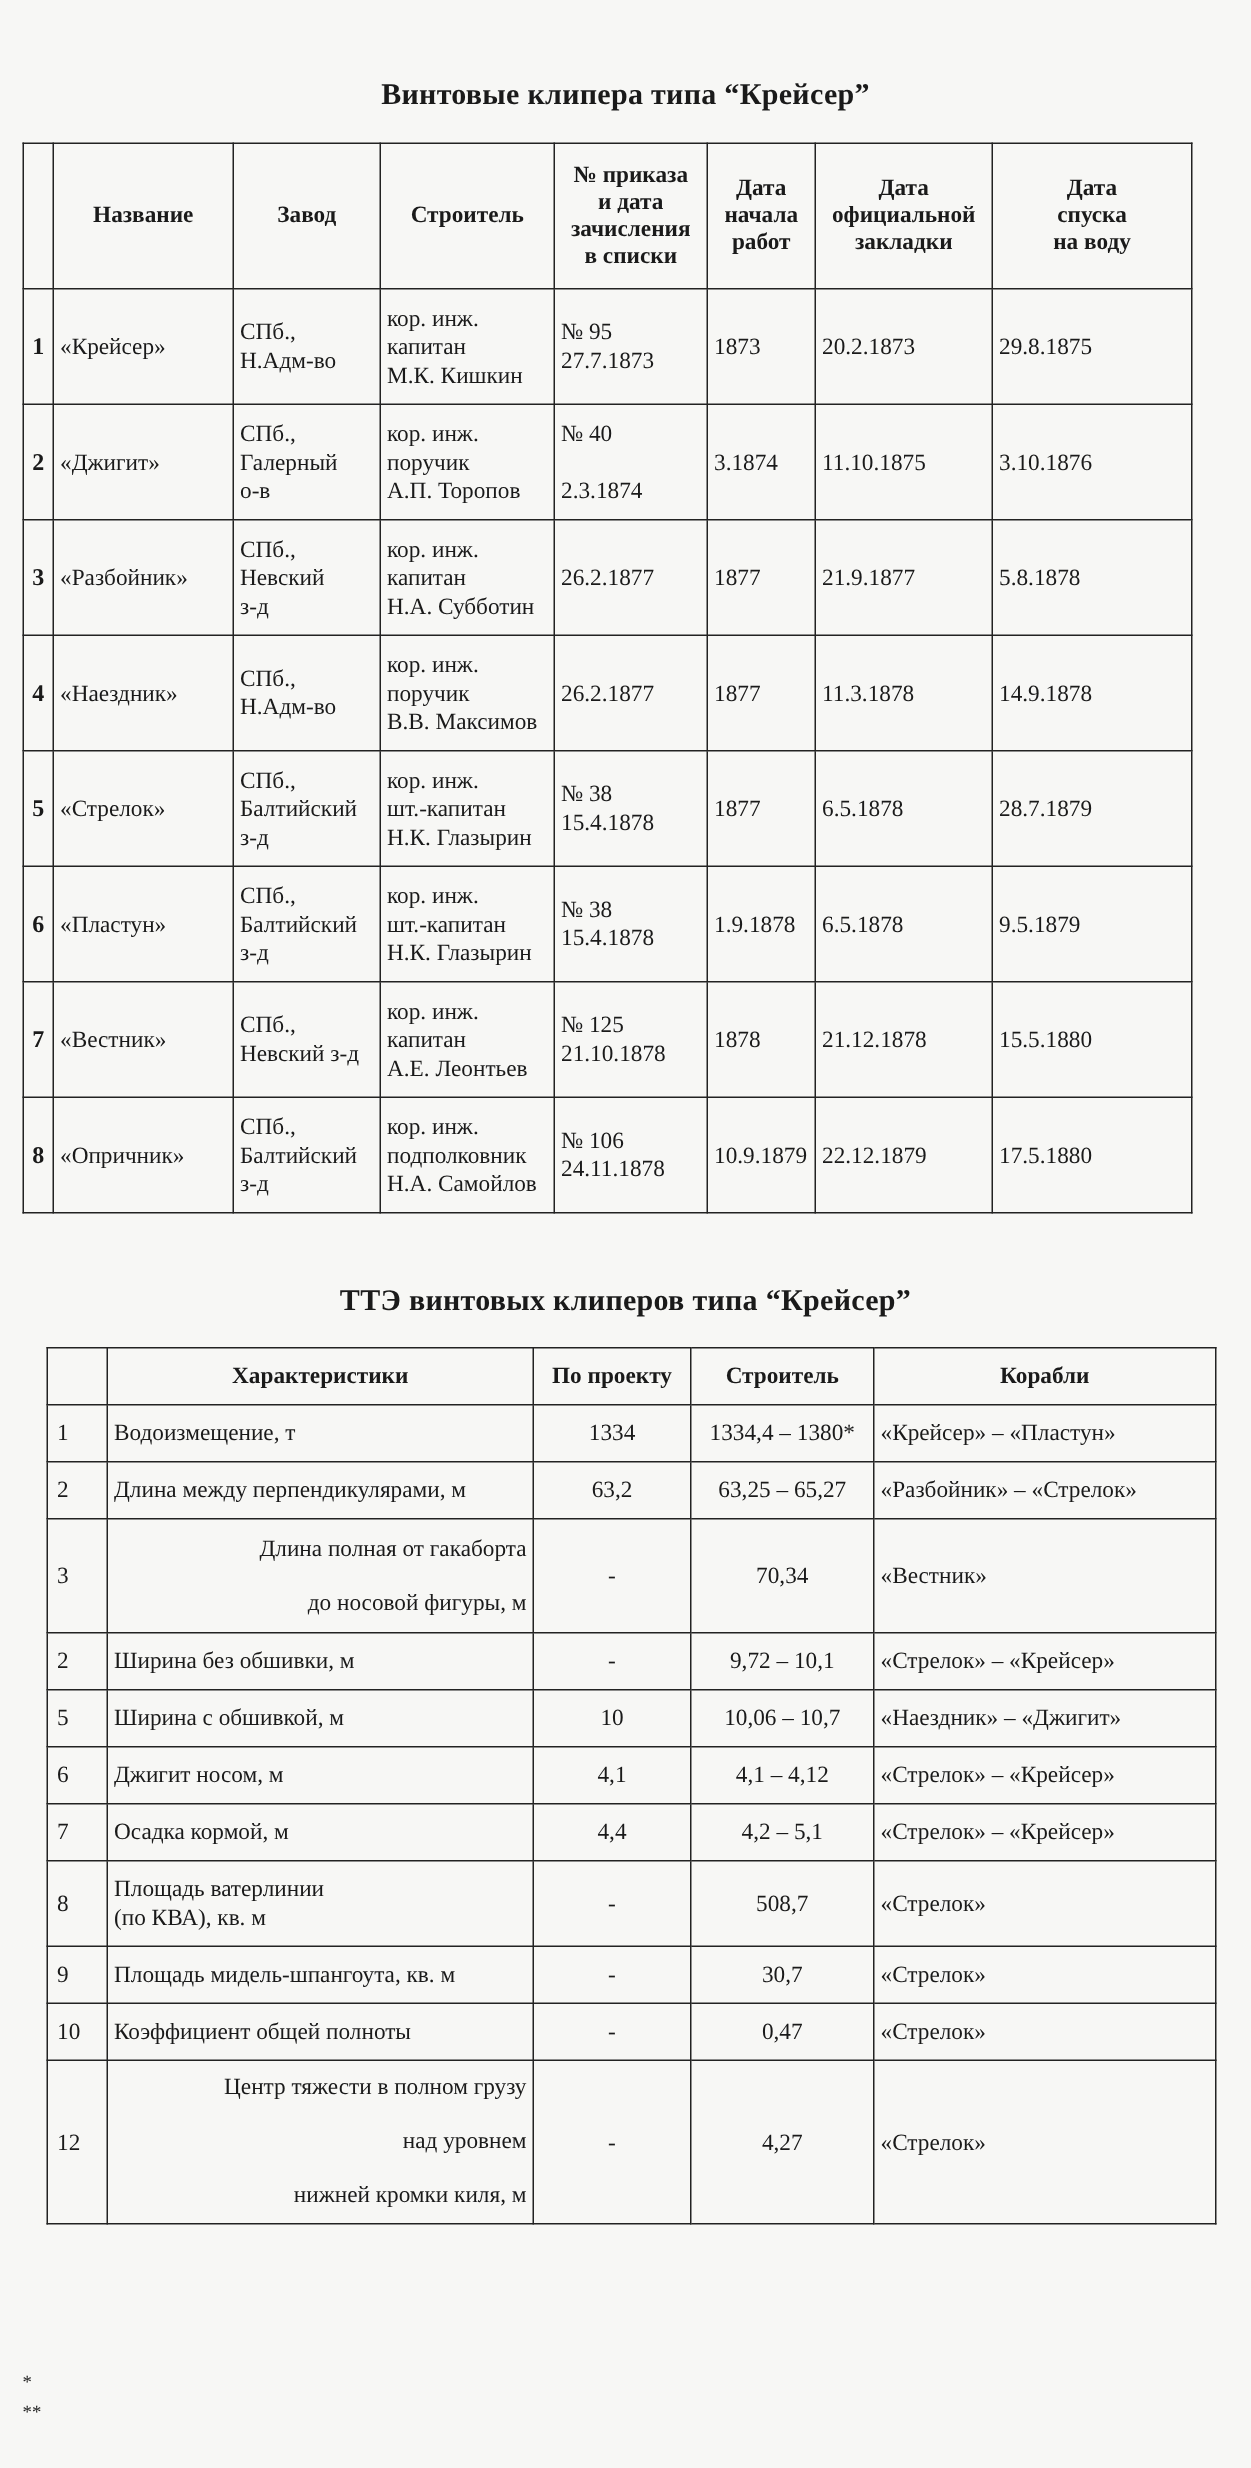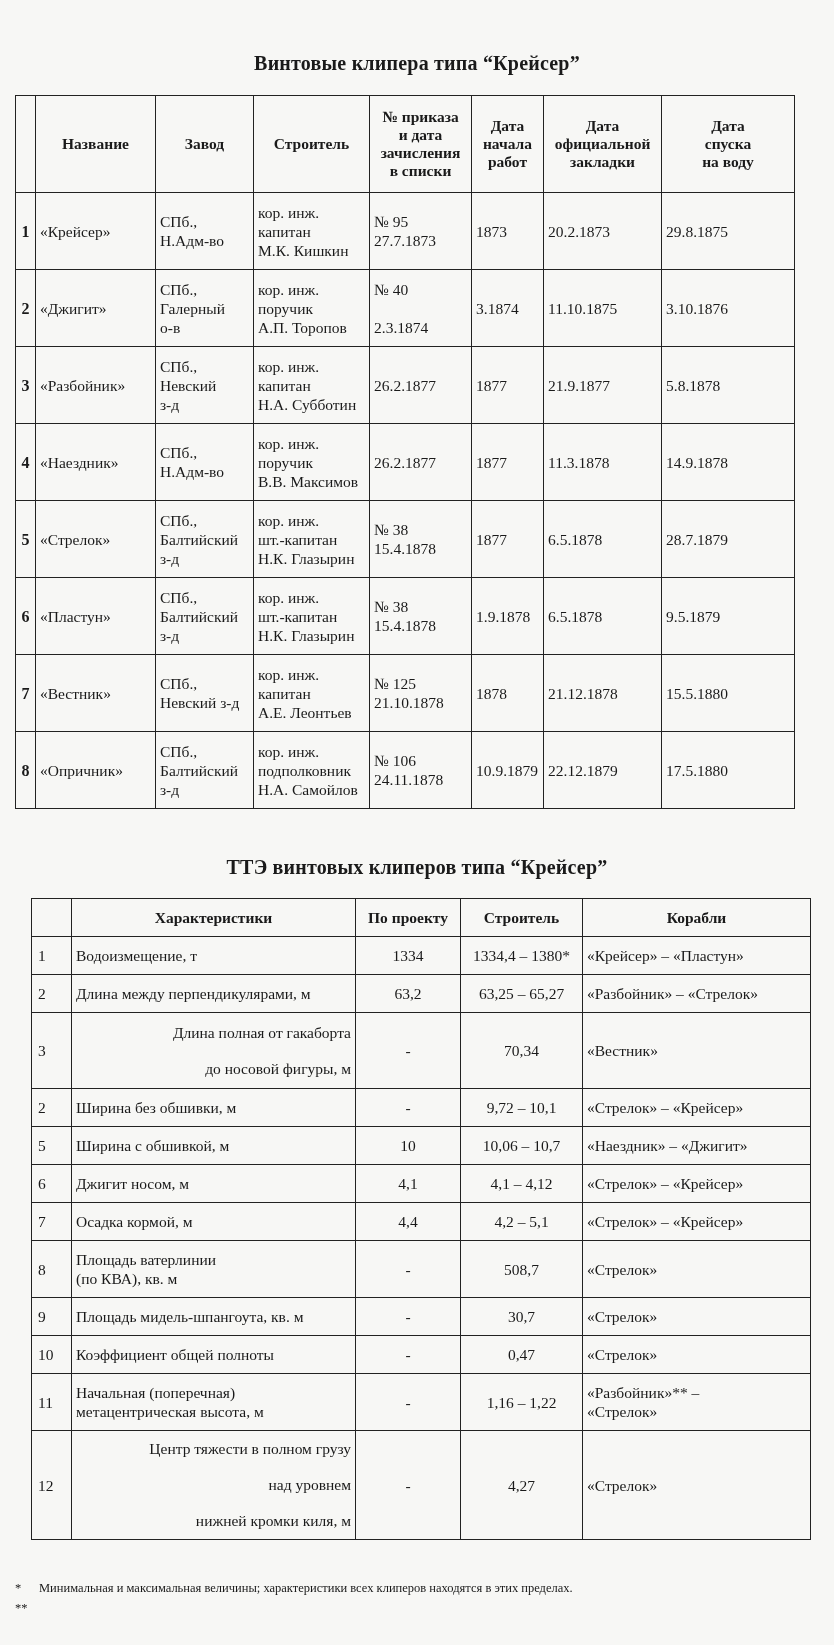--- a/index.html
+++ b/index.html
@@ -280,41 +280,31 @@
         <td class="pre">«Стрелок»</td>
       </tr>
       <tr>
         <td class="num pre">10</td>
         <td class="pre">Коэффициент общей полноты</td>
         <td class="c pre">-</td>
         <td class="c pre">0,47</td>
         <td class="pre">«Стрелок»</td>
       </tr>
       <tr>
-        <td class="num pre tall2">11</td>
-        <td class="pre tall2">Начальная (поперечная)
-метацентрическая высота, м</td>
-        <td class="c pre tall2">-</td>
-        <td class="c pre tall2">1,16 – 1,22</td>
-        <td class="pre tall2">«Разбойник»** –
-«Стрелок»</td>
-      </tr>
-      <tr>
         <td class="num pre tall4">12</td>
         <td class="pre tall4 spaced">Центр тяжести в полном грузу
 над уровнем
 нижней кромки киля, м</td>
         <td class="c pre tall4">-</td>
         <td class="c pre tall4">4,27</td>
         <td class="pre tall4">«Стрелок»</td>
       </tr>
     </tbody>
 </table>
 
 <div class="footnotes">
   <div class="fn">
     <span class="mark">*</span>
-    <span>Минимальная и максимальная величины; характеристики всех клиперов находятся в этих пределах.</span>
   </div>
   <div class="fn">
     <span class="mark">**</span>
   </div>
 </div>
 
 </body></html>

